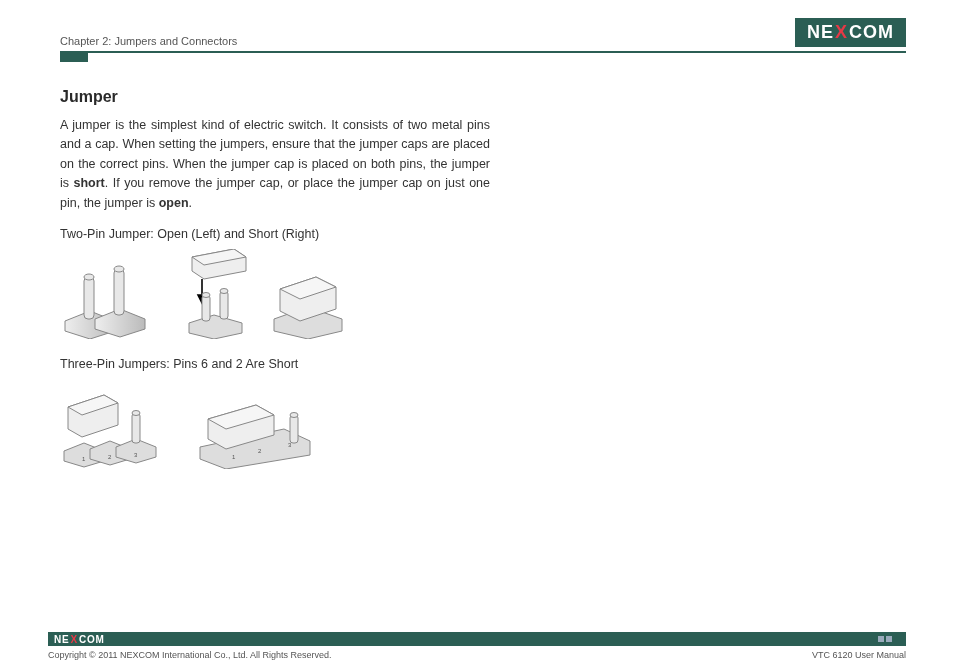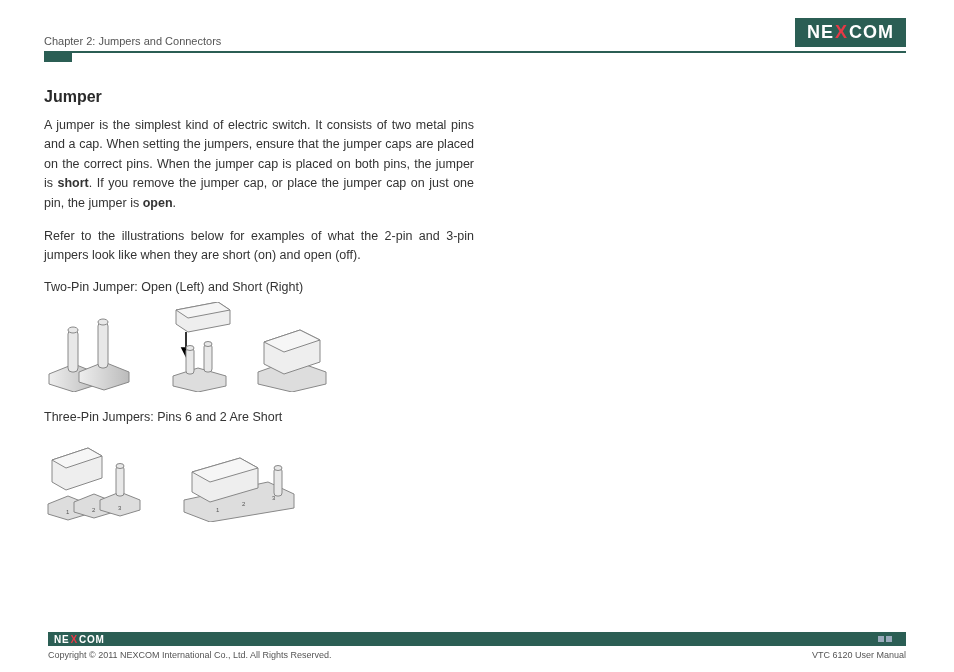--- a/index.html
+++ b/index.html
@@ -6,21 +6,21 @@
   body {
     width: 954px;
     height: 672px;
     background: #fff;
     font-family: "Segoe UI", Arial, sans-serif;
     color: #333;
     position: relative;
     overflow: hidden;
   }
   .page {
-    padding: 18px 48px 0 44px;
+    padding: 18px 48px 0 60px;
     height: 100%;
     position: relative;
   }
   .header-row {
     display: flex;
     justify-content: space-between;
     align-items: flex-end;
     margin-bottom: 4px;
   }
   .chapter-label { font-size: 11px; color: #555; }
@@ -113,21 +113,20 @@
   <hr class="hr-top">
   <div class="green-tab"></div>
 
   <div class="content">
     <h1>Jumper</h1>
 
     <p class="para">
       <span>A jumper is the simplest kind of electric switch. It consists of two metal pins and a cap. When setting the jumpers, ensure that the jumper caps are placed on the correct pins. When the jumper cap is placed on both pins, the jumper is </span><span class="bold">short</span><span>. If you remove the jumper cap, or place the jumper cap on just one pin, the jumper is </span><span class="bold">open</span><span>.</span>
     </p>
 
-    <p class="para">Refer to the illustrations below for examples of what the 2-pin and 3-pin jumpers look like when they are short (on) and open (off).</p>
 
     <div class="caption">Two-Pin Jumper: Open (Left) and Short (Right)</div>
 
     <div class="illus-row">
 
       <svg width="90" height="80" viewBox="0 0 90 80">
         <defs>
           <linearGradient id="g1" x1="0" x2="1">
               <stop offset="0" stop-color="#eee"></stop>
               <stop offset="1" stop-color="#bbb"></stop>

